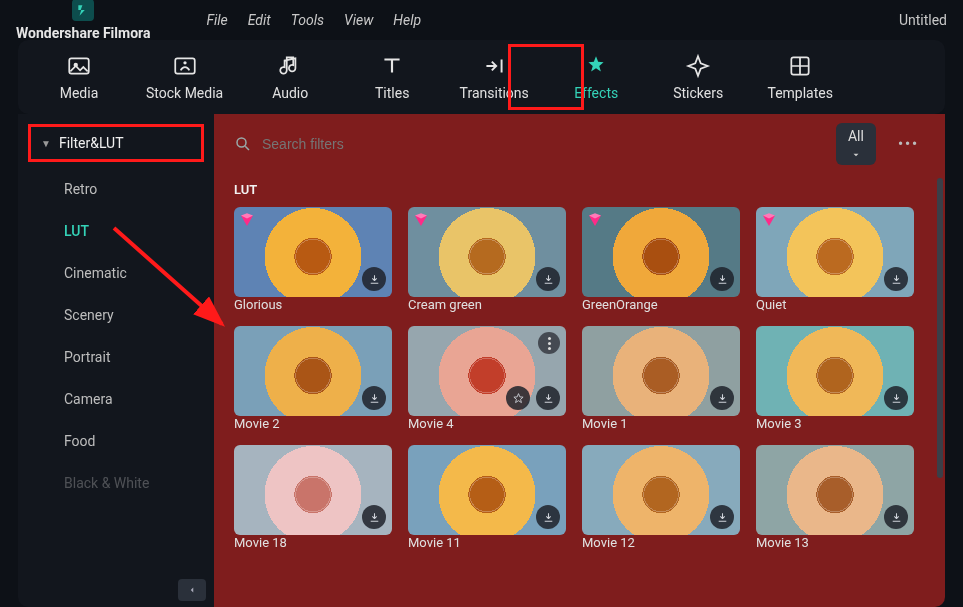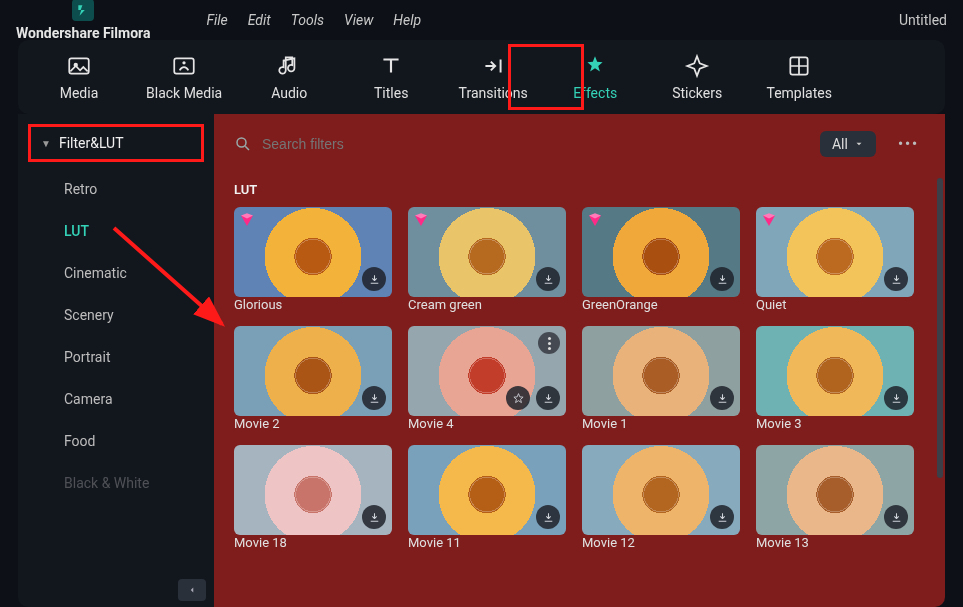--- a/index.html
+++ b/index.html
@@ -69,21 +69,21 @@
 .search-row { display: flex; align-items: center; gap: 16px; height: 40px; }
 .search-box {
   flex: 1; display: flex; align-items: center; gap: 10px; color: #8a8f98;
 }
 .search-box input {
   background: transparent; border: none; outline: none;
   color: #ddd; font-size: 14px;
 }
 .filter-pill {
   background: #2a303a; border-radius: 6px; padding: 5px 12px;
-  display: flex; align-items: center; gap: 6px; color: #ddd; cursor: pointer;
+  display: flex; align-items: center; gap: 6px; color: #ddd; cursor: pointer; flex-direction: column;
 }
 .more-btn { color: #bbb; padding: 4px 6px; cursor: pointer; letter-spacing: 2px; font-weight:bold;}
 
 .section-title { font-size: 13px; color: #f2f2f2; margin: 18px 0 10px 0; font-weight: 600; }
 .grid { display: grid; grid-template-columns: repeat(4, 158px); gap: 14px 16px; }
 .card { width: 158px; }
 .thumb {
   width: 158px; height: 90px; border-radius: 6px; position: relative;
   background: radial-gradient(circle at 50% 55%, var(--cn,#b95a12) 0 20%, var(--pt,#f4b640) 20% 52%, var(--bg,#6a8fb8) 52% 100%);
   overflow: hidden;
@@ -158,21 +158,21 @@
       <span>Media</span>
     </div>
     <div class="tab">
       <div class="ico">
         <svg width="26" height="26" viewBox="0 0 24 24">
           <rect x="3" y="5" width="18" height="14" rx="2" stroke="#e5e5e5" stroke-width="1.6" fill="none"></rect>
           <path d="M8 16c2-4 6-4 8 0" stroke="#e5e5e5" stroke-width="1.6" fill="none"></path>
           <circle cx="12" cy="9" r="1.5" fill="#e5e5e5"></circle>
         </svg>
       </div>
-      <span>Black Media</span>
+      <span>Stock Media</span>
     </div>
     <div class="tab">
       <div class="ico">
         <svg width="26" height="26" viewBox="0 0 24 24">
           <path d="M9 4v12a3 3 0 11-2-2.8V7l10-2v9a3 3 0 11-2-2.8V4z" stroke="#e5e5e5" stroke-width="1.6" fill="none"></path>
         </svg>
       </div>
       <span>Audio</span>
     </div>
     <div class="tab">

